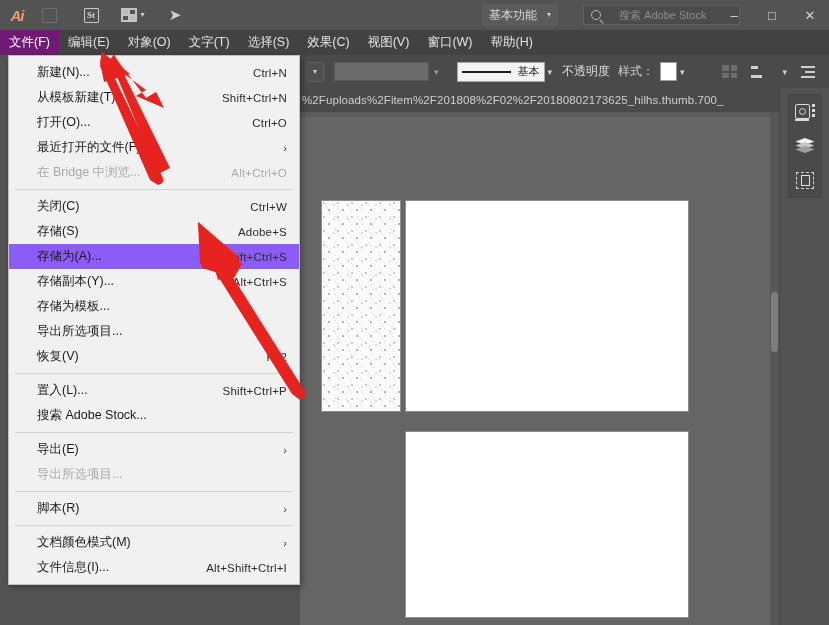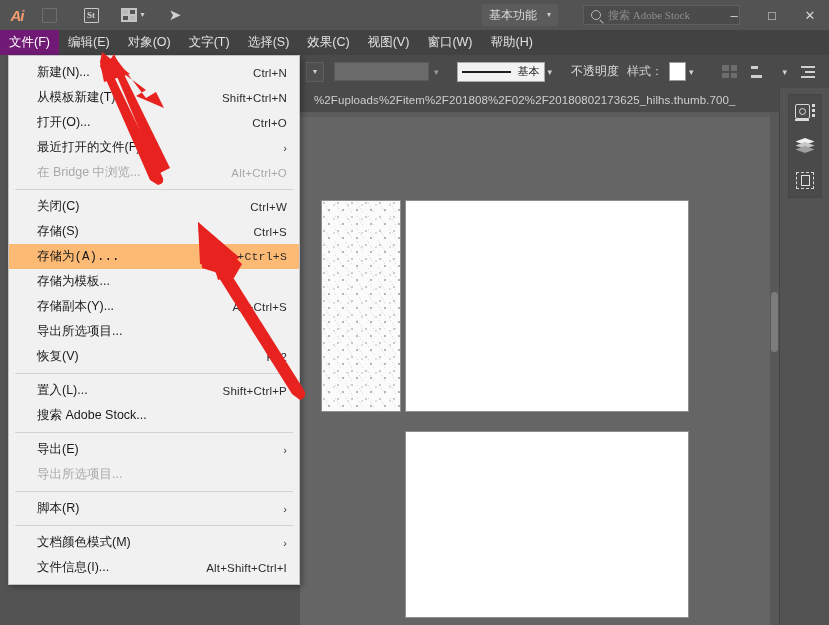--- a/index.html
+++ b/index.html
@@ -49,22 +49,22 @@
   }
   .ws-btn{
     position:absolute;left:482px;top:4px;height:22px;
     display:flex;align-items:center;gap:7px;
     padding:0 7px;color:#d8d8d8;font-size:12px;
     background:#5b5b5b;border-radius:1px;
   }
   .search-box{
     position:absolute;left:583px;top:5px;width:157px;height:20px;
     background:#4b4b4b;border:1px solid #5f5f5f;box-sizing:border-box;
-    display:flex;align-items:center;gap:7px;padding-left:7px;
-    color:#8e8e8e;font-size:11px;font-family:Liberation Serif, serif;
+    display:flex;align-items:center;gap:18px;padding-left:7px;
+    color:#8e8e8e;font-size:11px;
   }
   .mag{
     width:8px;height:8px;border:1.4px solid #b5b5b5;border-radius:50%;
     position:relative;flex:none;
   }
   .mag::after{
     content:"";position:absolute;right:-4px;bottom:-3px;width:5px;height:1.4px;
     background:#b5b5b5;transform:rotate(45deg);
   }
   .wctrl{
@@ -105,21 +105,21 @@
   .cb-mini{margin-left:5px;color:#9a9a9a;font-size:9px;}
   .stroke-sel{
     margin-left:18px;width:88px;height:20px;background:#f2f2f2;border:1px solid #a8a8a8;
     box-sizing:border-box;display:flex;align-items:center;gap:7px;padding:0 4px;
   }
   .stroke-line{flex:1;height:2px;background:#1d1d1d;}
   .stroke-sel .lbl{font-size:11px;color:#1f1f1f;}
   .cb-chev2{
     margin-left:3px;color:#d3d3d3;font-size:9px;
   }
-  .cb-text{margin-left:19px;color:#dcdcdc;font-size:12px;}
+  .cb-text{margin-left:10px;color:#dcdcdc;font-size:12px;}
   .cb-text.dim{margin-left:8px;color:#cfcfcf;}
   .style-sw{
     margin-left:6px;width:17px;height:19px;background:#ffffff;border:1px solid #9a9a9a;
     box-sizing:border-box;
   }
   .cb-right{margin-left:auto;display:flex;align-items:center;gap:14px;padding-right:14px;}
   .icn-align{
     width:15px;height:13px;display:grid;grid-template-columns:1fr 1fr;gap:2px;
   }
   .icn-align i{background:#6d6d6d;}
@@ -141,21 +141,21 @@
   .icn-lines i:nth-child(3){width:100%;}
 
   
   .doctab{
     position:absolute;left:300px;top:88px;width:479px;height:24px;
     background:#4a4a4a;border-bottom:1px solid #353535;
     display:flex;align-items:center;overflow:hidden;
   }
   .doctab .tabname{
     color:#cfcfcf;font-size:11.5px;white-space:nowrap;
-    padding-left:14px;letter-spacing:0.1px;
+    padding-left:2px;letter-spacing:0.1px;
   }
 
   
   .canvas{
     position:absolute;left:300px;top:112px;width:479px;height:513px;
     background:#656565;overflow:hidden;
   }
   .rule-h{
     position:absolute;left:0;top:0;width:479px;height:5px;background:#5c5c5c;
   }
@@ -232,21 +232,21 @@
     background:#f1f1f1;border:1px solid #c2c2c2;
     box-shadow:2px 2px 6px rgba(0,0,0,0.35);
     padding:4px 0 4px 0;box-sizing:border-box;
     z-index:40;
   }
   .mrow{
     position:relative;height:25px;display:flex;align-items:center;
     padding:0 12px 0 28px;box-sizing:border-box;
     color:#1a1a1a;font-size:12.5px;white-space:nowrap;
   }
-  .mrow.hl{background:#fdba74;font-family:Liberation Mono, monospace;}
+  .mrow.hl{background:#8b5cf6;}
   .mrow.disabled{color:#a9a9a9;}
   .mrow .mlabel{flex:none;}
   .mrow .mkey{margin-left:auto;font-size:11.5px;color:#2c2c2c;letter-spacing:0.2px;}
   .mrow.disabled .mkey{color:#a9a9a9;}
   .mrow .marrow{margin-left:auto;font-size:11px;color:#3a3a3a;}
   .msep{height:1px;background:#d3d3d3;margin:4px 6px;}
 
   
   .arrow{position:absolute;z-index:60;pointer-events:none;}
 </style>
@@ -429,32 +429,32 @@
         <span class="mlabel">在 Bridge 中浏览...</span>
         <span class="mkey">Alt+Ctrl+O</span>
       </div>
       <div class="msep"></div>
       <div class="mrow">
         <span class="mlabel">关闭(C)</span>
         <span class="mkey">Ctrl+W</span>
       </div>
       <div class="mrow">
         <span class="mlabel">存储(S)</span>
-        <span class="mkey">Ctrl+S</span>
+        <span class="mkey">Adobe+S</span>
       </div>
       <div class="mrow hl">
         <span class="mlabel">存储为(A)...</span>
         <span class="mkey">Shift+Ctrl+S</span>
       </div>
       <div class="mrow">
-        <span class="mlabel">存储为模板...</span>
-      </div>
-      <div class="mrow">
         <span class="mlabel">存储副本(Y)...</span>
         <span class="mkey">Alt+Ctrl+S</span>
+      </div>
+      <div class="mrow">
+        <span class="mlabel">存储为模板...</span>
       </div>
       <div class="mrow">
         <span class="mlabel">导出所选项目...</span>
       </div>
       <div class="mrow">
         <span class="mlabel">恢复(V)</span>
         <span class="mkey">F12</span>
       </div>
       <div class="msep"></div>
       <div class="mrow">

